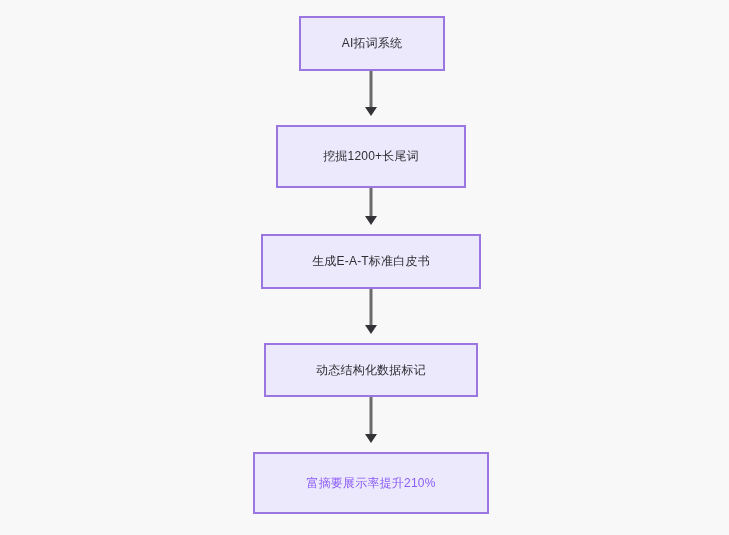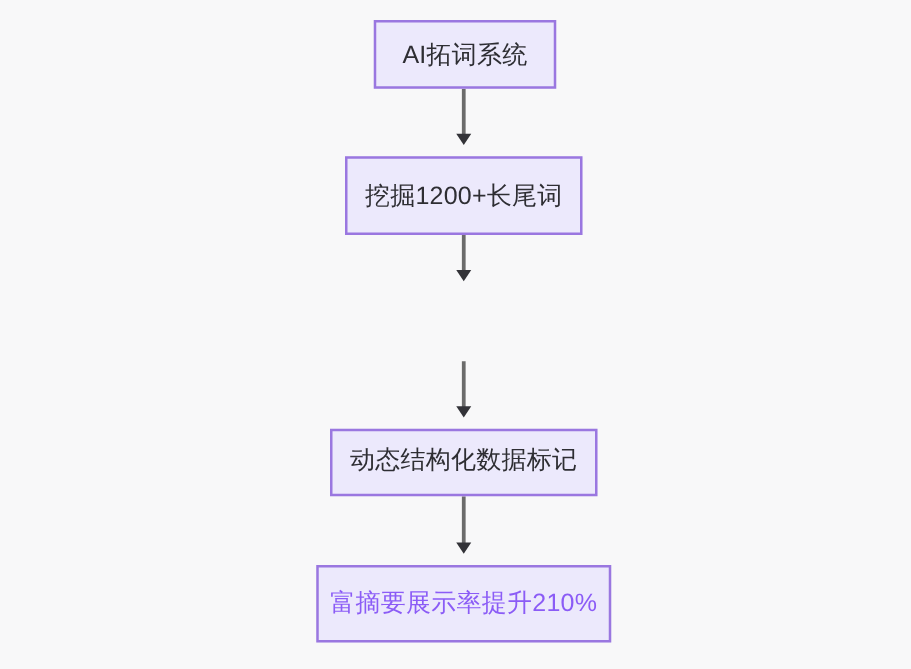--- a/index.html
+++ b/index.html
@@ -21,21 +21,21 @@
   }
   .node {
     position: absolute;
     box-sizing: border-box;
     background: #ece9fc;
     border: 2px solid #9a77e0;
     display: flex;
     align-items: center;
     justify-content: center;
     color: #2e2e33;
-    font-size: 20px;
+    font-size: 12px;
     line-height: 1.2;
     letter-spacing: 0.2px;
     white-space: nowrap;
     text-align: center;
   }
   .node-label {
     display: block;
   }
   .edge {
     position: absolute;
@@ -82,20 +82,23 @@
     <div class="edge-line" style="height: 38px; background: rgb(107, 107, 107);"></div>
     <div class="edge-arrow" style="top: 37px; border-top-color: rgb(51, 51, 56);"></div>
   </div>
 
   <div class="node" style="left: 299px; top: 16px; width: 146px; height: 55px; background: rgb(236, 233, 252); border-color: rgb(154, 119, 224); color: rgb(46, 46, 51);">
     <span class="node-label">AI拓词系统</span>
   </div>
   <div class="node" style="left: 276px; top: 125px; width: 190px; height: 63px; background: rgb(236, 233, 252); border-color: rgb(154, 119, 224); color: rgb(46, 46, 51);">
     <span class="node-label">挖掘1200+长尾词</span>
   </div>
-  <div class="node" style="left: 264px; top: 343px; width: 214px; height: 54px; background: rgb(236, 233, 252); border-color: rgb(154, 119, 224); color: rgb(46, 46, 51); font-family: Liberation Mono, monospace;">
+  <div class="node" style="left: 261px; top: 234px; width: 220px; height: 55px; background: rgb(236, 233, 252); border-color: rgb(154, 119, 224); color: rgb(46, 46, 51);">
+    <span class="node-label">生成E-A-T标准白皮书</span>
+  </div>
+  <div class="node" style="left: 264px; top: 343px; width: 214px; height: 54px; background: rgb(236, 233, 252); border-color: rgb(154, 119, 224); color: rgb(46, 46, 51);">
     <span class="node-label">动态结构化数据标记</span>
   </div>
   <div class="node" style="left: 253px; top: 452px; width: 236px; height: 62px; background: rgb(236, 233, 252); border-color: rgb(154, 119, 224); color: #8b5cf6;">
     <span class="node-label">富摘要展示率提升210%</span>
   </div>
 
 </div>
 
 </body></html>

